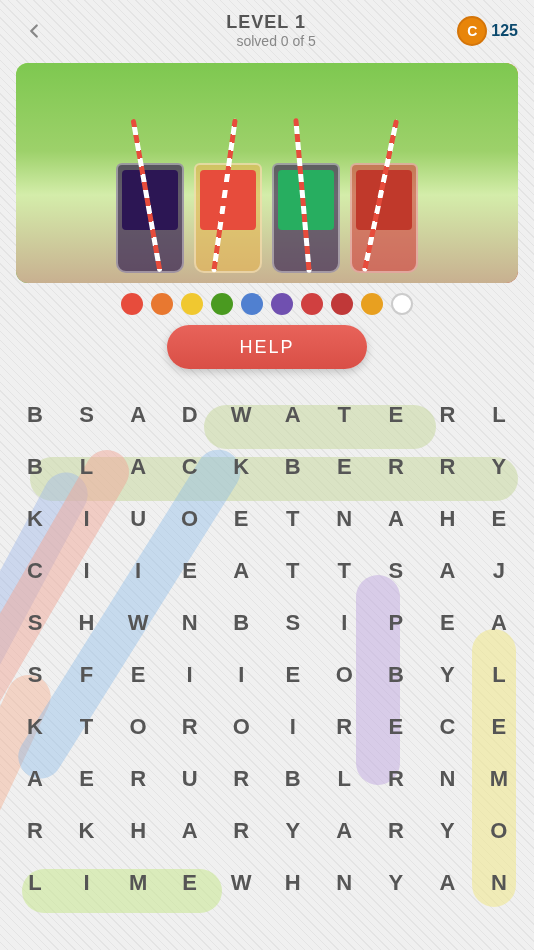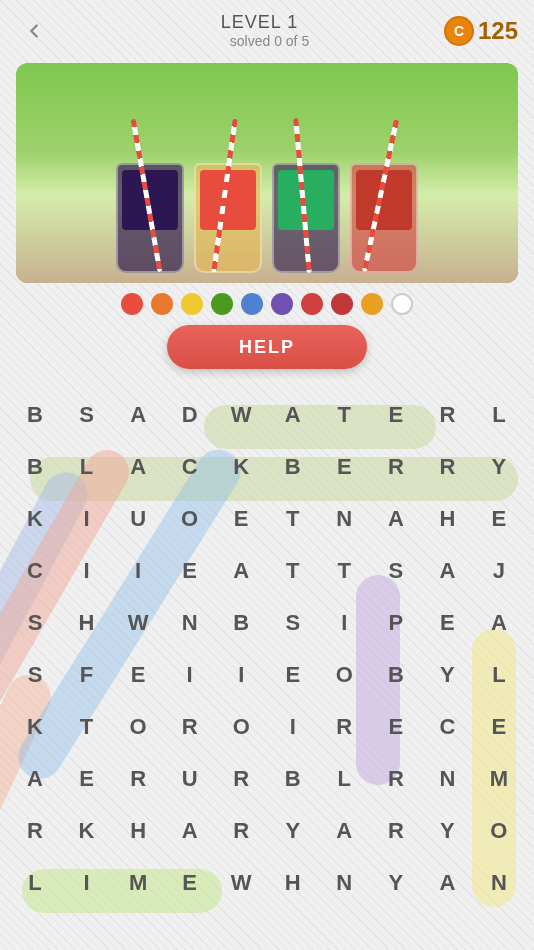--- a/index.html
+++ b/index.html
@@ -37,21 +37,21 @@
     }
     .back-btn svg {
       width: 22px;
       height: 22px;
     }
     .level-info {
       text-align: center;
     }
     .level-title {
       font-size: 18px;
-      font-weight: 400;
+      font-weight: 700;
       color: #555;
       letter-spacing: 1px;
       padding-left: 23px;
     }
     .level-subtitle {
       font-size: 14px;
       color: #888;
       margin-left: 43px;
     }
     .coins-display {
@@ -66,23 +66,23 @@
       background: #e8850a;
       border: 2px solid #d4750a;
       display: flex;
       align-items: center;
       justify-content: center;
       color: white;
       font-weight: bold;
       font-size: 14px;
     }
     .coin-count {
-      font-size: 24px;
+      font-size: 16px;
       font-weight: 600;
-      color: #a16207;
+      color: #0c4a6e;
     }
 
     
     .image-container {
       margin: 6px 16px 10px 16px;
       border-radius: 12px;
       overflow: hidden;
       height: 220px;
       background: linear-gradient(135deg, #a8e063 0%, #56ab2f 30%, #f7971e 60%, #c0392b 100%);
       position: relative;
@@ -164,21 +164,21 @@
     .help-btn {
       display: block;
       margin: 0 auto 16px auto;
       width: 200px;
       height: 44px;
       background: linear-gradient(to bottom, #e8635a, #d94f46);
       border: none;
       border-radius: 22px;
       color: white;
       font-size: 18px;
-      font-weight: 700;
+      font-weight: 400;
       letter-spacing: 2px;
       cursor: pointer;
       box-shadow: 0 3px 8px rgba(0,0,0,0.2);
     }
 
     
     .word-grid {
       position: relative;
       margin: 0 8px;
       padding: 4px;

